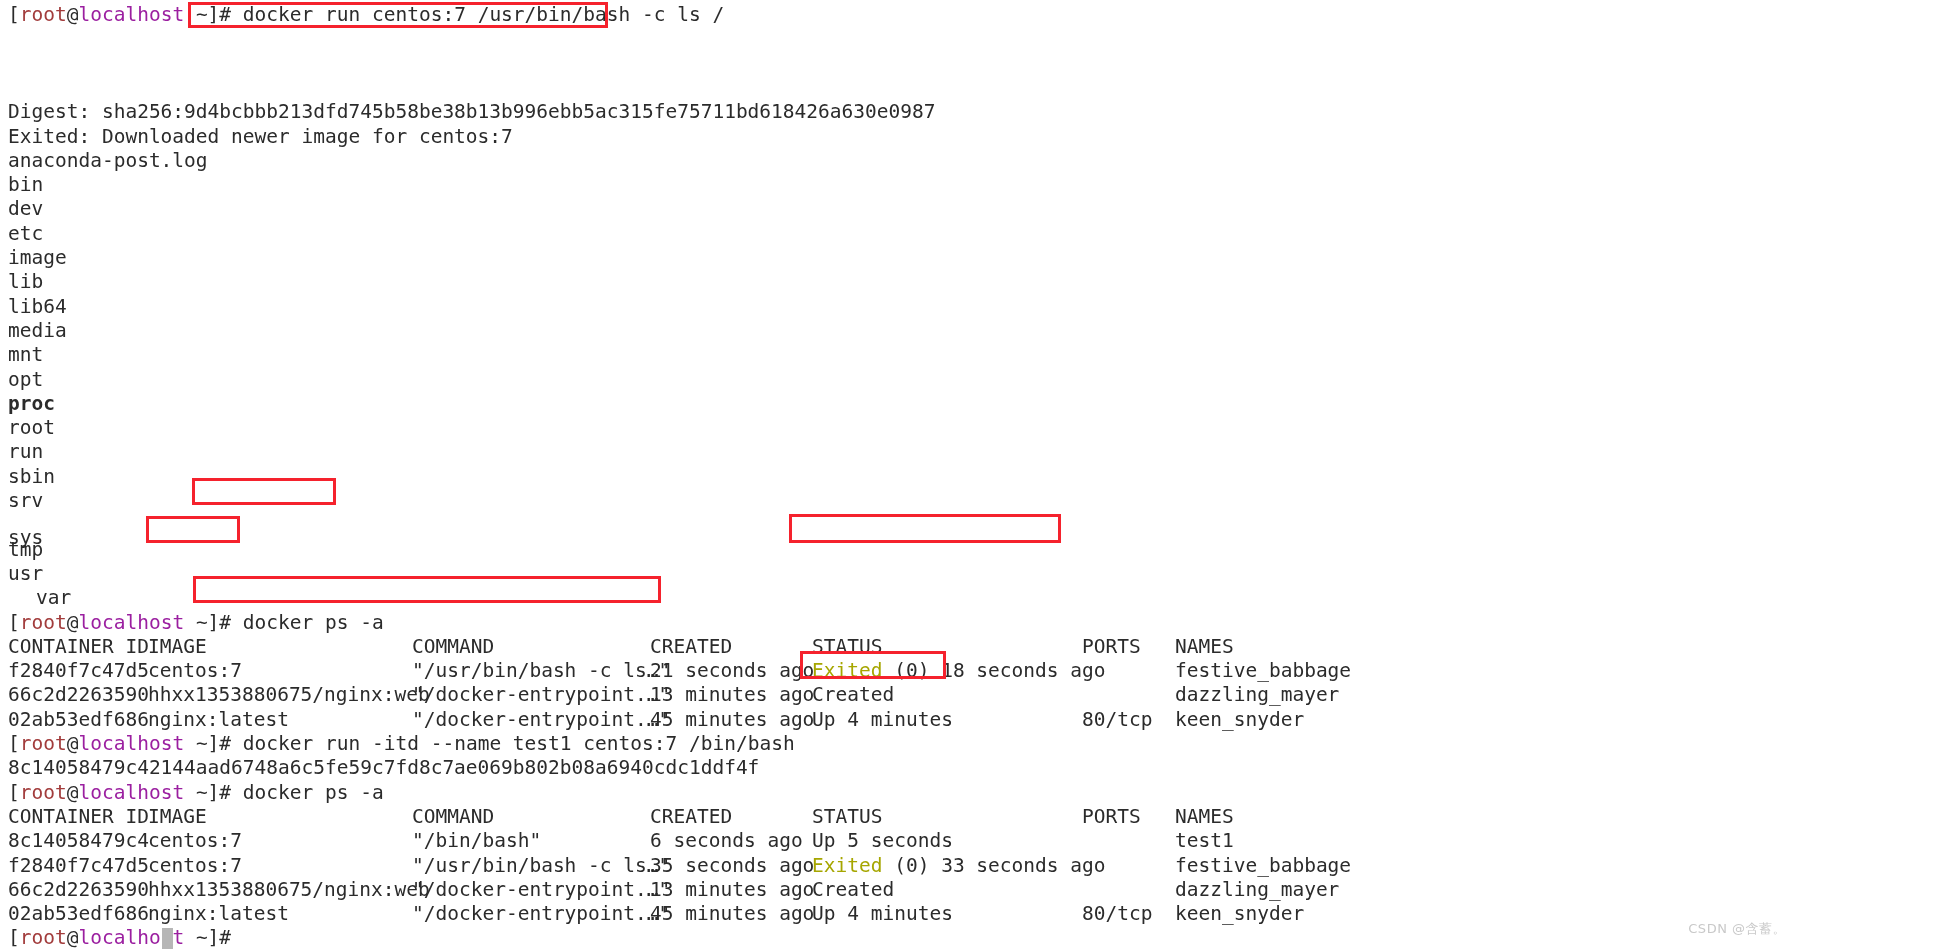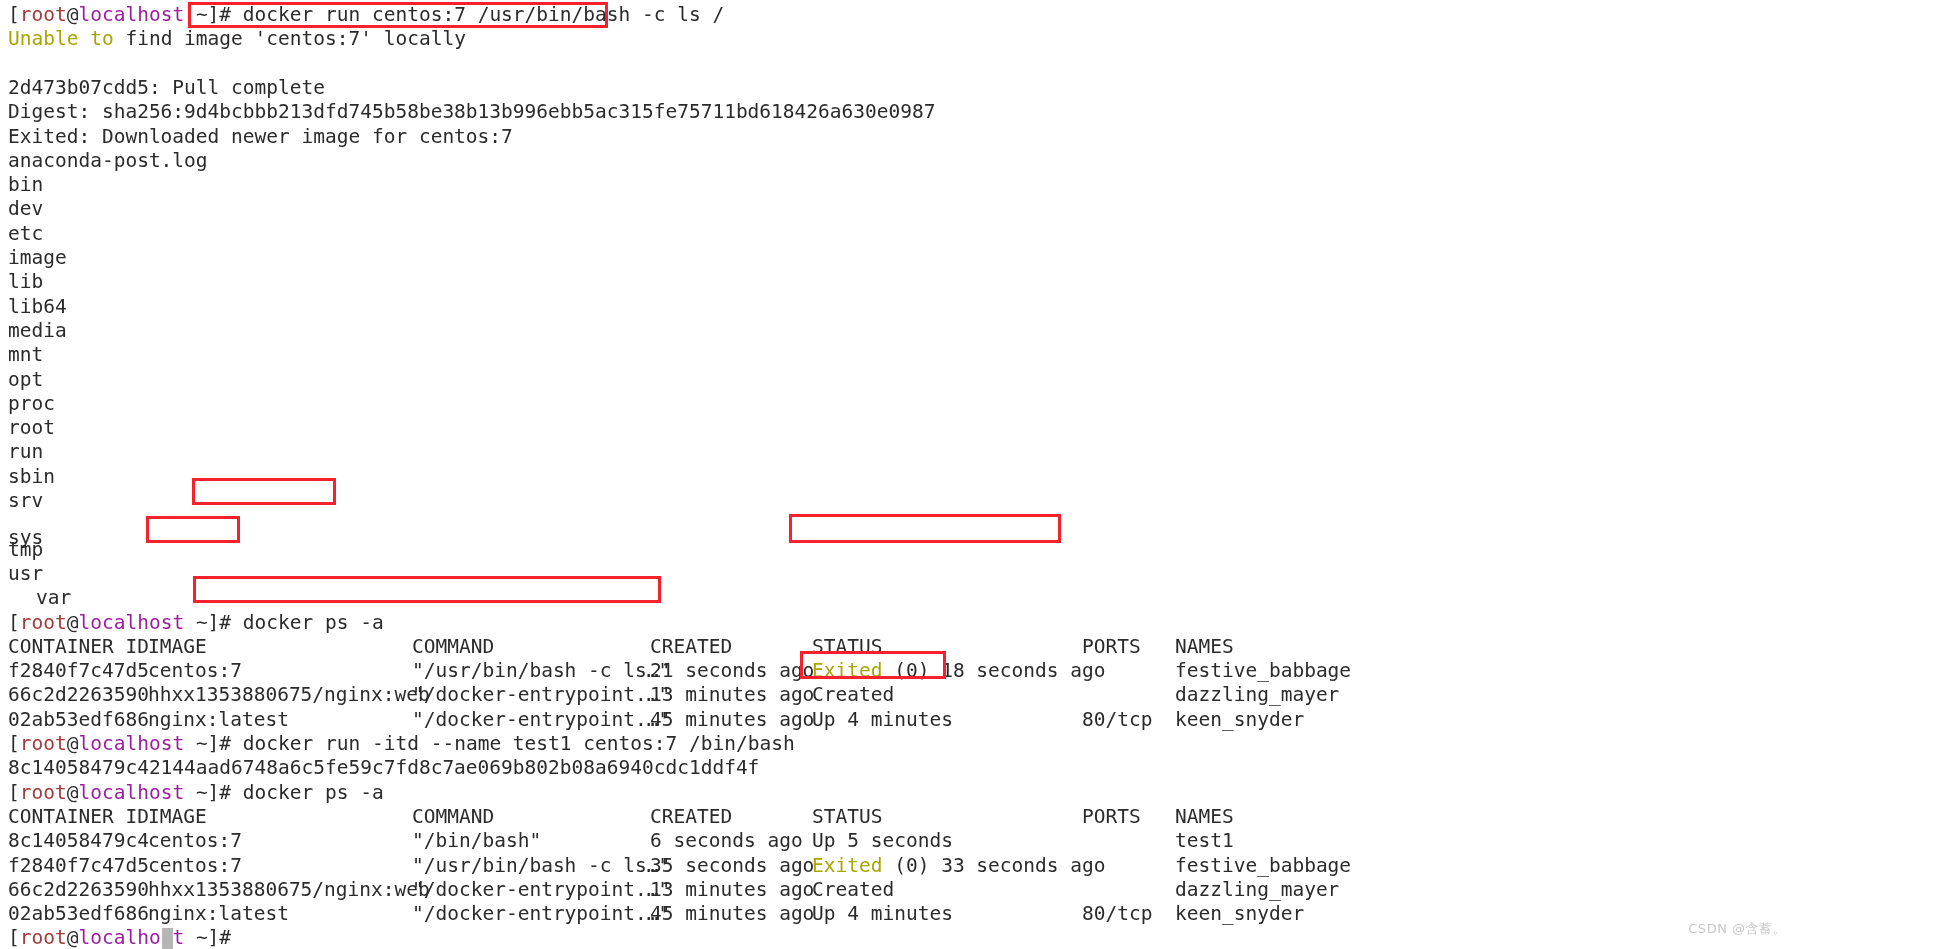--- a/index.html
+++ b/index.html
@@ -70,35 +70,33 @@
     color: #c9c9c9;
     letter-spacing: 0.5px;
     white-space: pre;
   }
 </style>
 </head>
 <body>
 
 <div id="terminal">
     <div class="line" style="top: 3px;"><span class="c-plain">[</span><span class="c-root">root</span><span class="c-plain">@</span><span class="c-host">localhost</span><span class="c-plain"> ~]# </span><span class="c-plain">docker run centos:7 /usr/bin/bash -c ls /</span></div>
-    <div class="line" style="top: 27.3px;"><span class="c-yellow">Unable to</span><span class="c-plain"> find image 'centos:7' locally</span></div>
-    <div class="line" style="top: 75.9px;"><span class="c-plain">2d473b07cdd5: Pull complete</span></div>
     <div class="line" style="top: 100.2px;"><span class="c-plain">Digest: sha256:9d4bcbbb213dfd745b58be38b13b996ebb5ac315fe75711bd618426a630e0987</span></div>
     <div class="line" style="top: 124.5px;"><span class="c-plain">Exited: Downloaded newer image for centos:7</span></div>
     <div class="line" style="top: 148.8px;"><span class="c-plain">anaconda-post.log</span></div>
     <div class="line" style="top: 173.1px;"><span class="c-plain">bin</span></div>
     <div class="line" style="top: 197.4px;"><span class="c-plain">dev</span></div>
     <div class="line" style="top: 221.7px;"><span class="c-plain">etc</span></div>
     <div class="line" style="top: 246px;"><span class="c-plain">image</span></div>
     <div class="line" style="top: 270.3px;"><span class="c-plain">lib</span></div>
     <div class="line" style="top: 294.6px;"><span class="c-plain">lib64</span></div>
     <div class="line" style="top: 318.9px;"><span class="c-plain">media</span></div>
     <div class="line" style="top: 343.2px;"><span class="c-plain">mnt</span></div>
     <div class="line" style="top: 367.5px;"><span class="c-plain">opt</span></div>
-    <div class="line" style="top: 391.8px;"><span class="c-plain">proc</span></div>
+    <div class="line" style="top: 391.8px; font-weight: bold;"><span class="c-plain">proc</span></div>
     <div class="line" style="top: 416.1px;"><span class="c-plain">root</span></div>
     <div class="line" style="top: 440.4px;"><span class="c-plain">run</span></div>
     <div class="line" style="top: 464.7px;"><span class="c-plain">sbin</span></div>
     <div class="line" style="top: 489px;"><span class="c-plain">srv</span></div>
     <div class="line" style="top: 526px;"><span class="c-plain">sys</span></div>
     <div class="line" style="top: 537.6px;"><span class="c-plain">tmp</span></div>
     <div class="line" style="top: 561.9px;"><span class="c-plain">usr</span></div>
     <div class="line" style="top: 586.2px; margin-left: 28px;"><span class="c-plain">var</span></div>
     <div class="line" style="top: 610.5px;"><span class="c-plain">[</span><span class="c-root">root</span><span class="c-plain">@</span><span class="c-host">localhost</span><span class="c-plain"> ~]# </span><span class="c-plain">docker ps -a</span></div>
     <div class="line" style="top: 634.8px; left: 0px;"><span class="cell" style="left: 8px;">CONTAINER ID</span><span class="cell" style="left: 148px;">IMAGE</span><span class="cell" style="left: 412px;">COMMAND</span><span class="cell" style="left: 650px;">CREATED</span><span class="cell" style="left: 812px;">STATUS</span><span class="cell" style="left: 1082px;">PORTS</span><span class="cell" style="left: 1175px;">NAMES</span></div>

